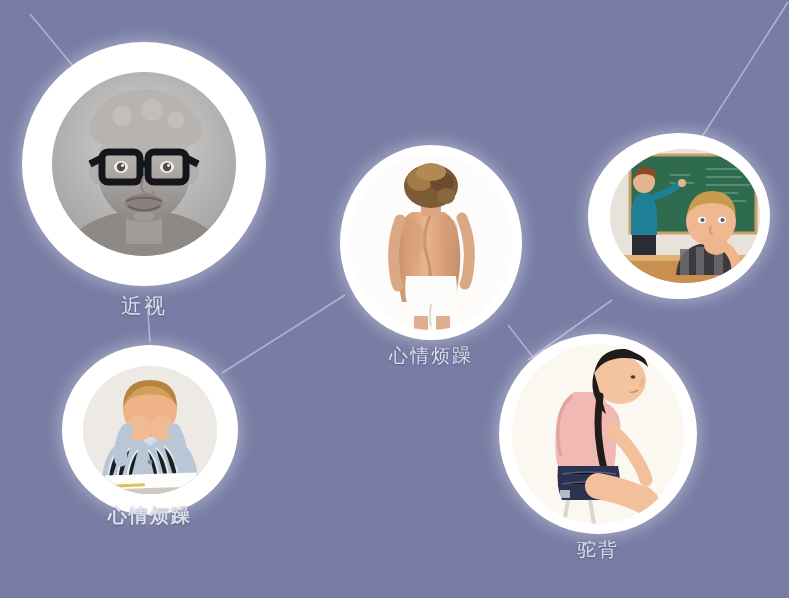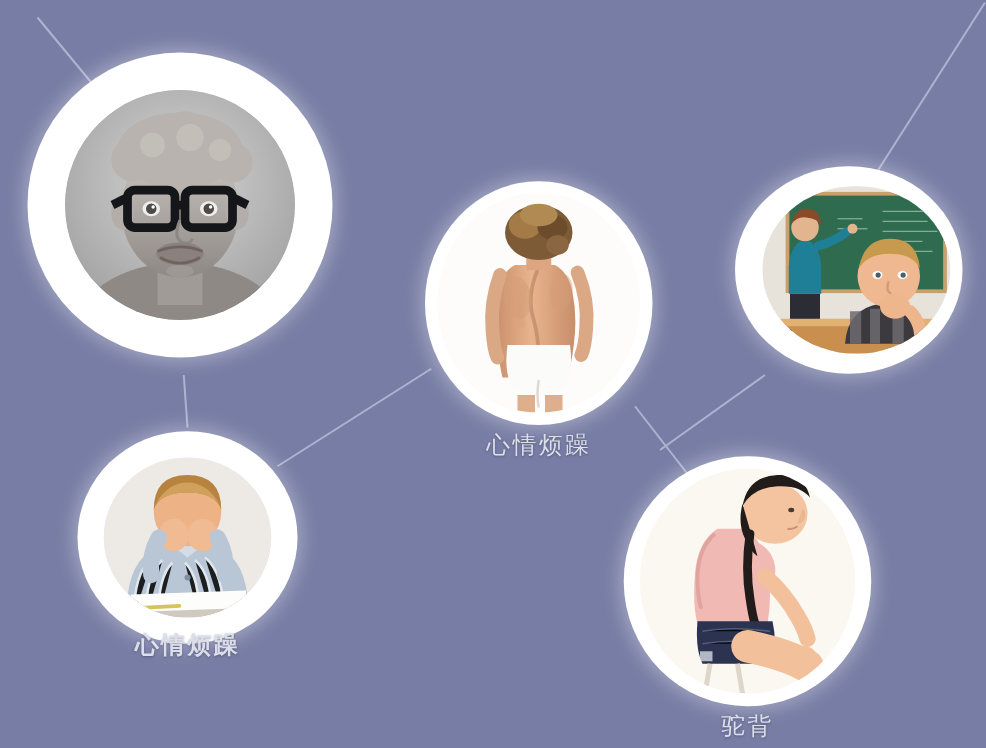--- a/index.html
+++ b/index.html
@@ -54,21 +54,21 @@
   #node-attention .inner{left:22px;top:16px;width:150px;height:134px;background:#e9e7e2;}
   #node-attention .caption{top:152px;font-size:19px;}
 
   
   #node-mood{left:62px;top:345px;width:176px;height:170px;font-weight:bold;}
   #node-mood .bubble{width:176px;height:170px;}
   #node-mood .inner{left:21px;top:21px;width:134px;height:128px;background:#eceaea;}
   #node-mood .caption{top:158px;font-size:19px;}
 
   
-  #node-hunch{left:499px;top:365px;width:198px;height:200px;font-family:Liberation Mono, monospace;}
+  #node-hunch{left:499px;top:334px;width:198px;height:200px;font-family:Liberation Mono, monospace;}
   #node-hunch .bubble{width:198px;height:200px;}
   #node-hunch .inner{left:13px;top:10px;width:172px;height:180px;background:#fdfbf6;}
   #node-hunch .caption{top:203px;font-size:19px;}
 
   
   .photo{position:absolute;left:0;top:0;width:100%;height:100%;}
 </style>
 </head>
 <body>
 
@@ -146,20 +146,21 @@
             <path d="M92 104 q-6 14 2 18 q6 2 8 -3" fill="none" stroke="#8e8884" stroke-width="2.4"></path>
 
             <ellipse cx="92" cy="131" rx="19" ry="9" fill="#8b817c"></ellipse>
             <path d="M74 129 q18 -7 36 0" fill="none" stroke="#6e635f" stroke-width="2"></path>
             <path d="M76 134 q16 9 32 0" fill="none" stroke="#6e635f" stroke-width="2.2"></path>
             <ellipse cx="92" cy="145" rx="11" ry="5" fill="#a8a29d" opacity=".6"></ellipse>
           </g>
         </svg>
       </div>
     </div>
+    <div class="caption">近视</div>
   </div>
 
   <div class="node" id="node-spine">
     <div class="bubble">
       <div class="inner">
         <svg class="photo" viewBox="0 0 162 177" preserveAspectRatio="xMidYMid slice">
           <defs>
             <linearGradient id="sk2" x1="0" y1="0" x2="1" y2="0">
               <stop offset="0%" stop-color="#c98f6b"></stop>
                 <stop offset="45%" stop-color="#e8b48d"></stop>

